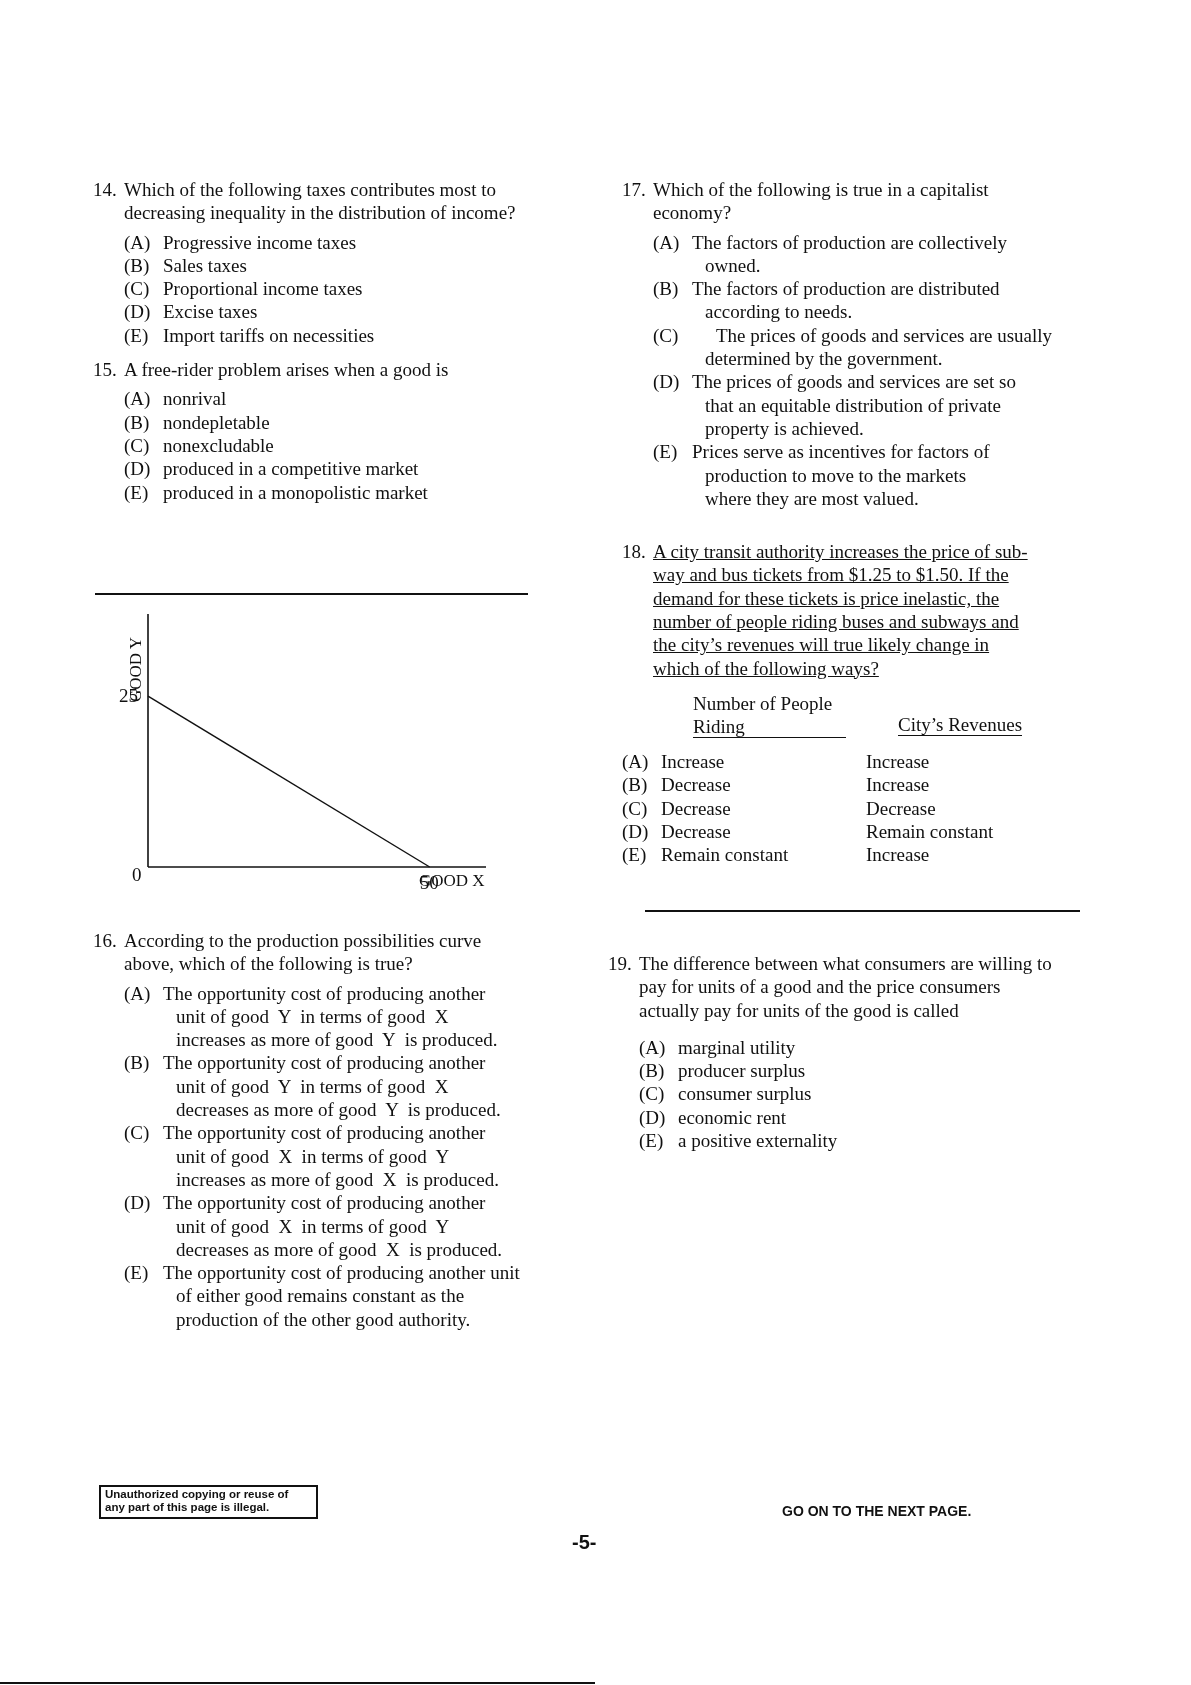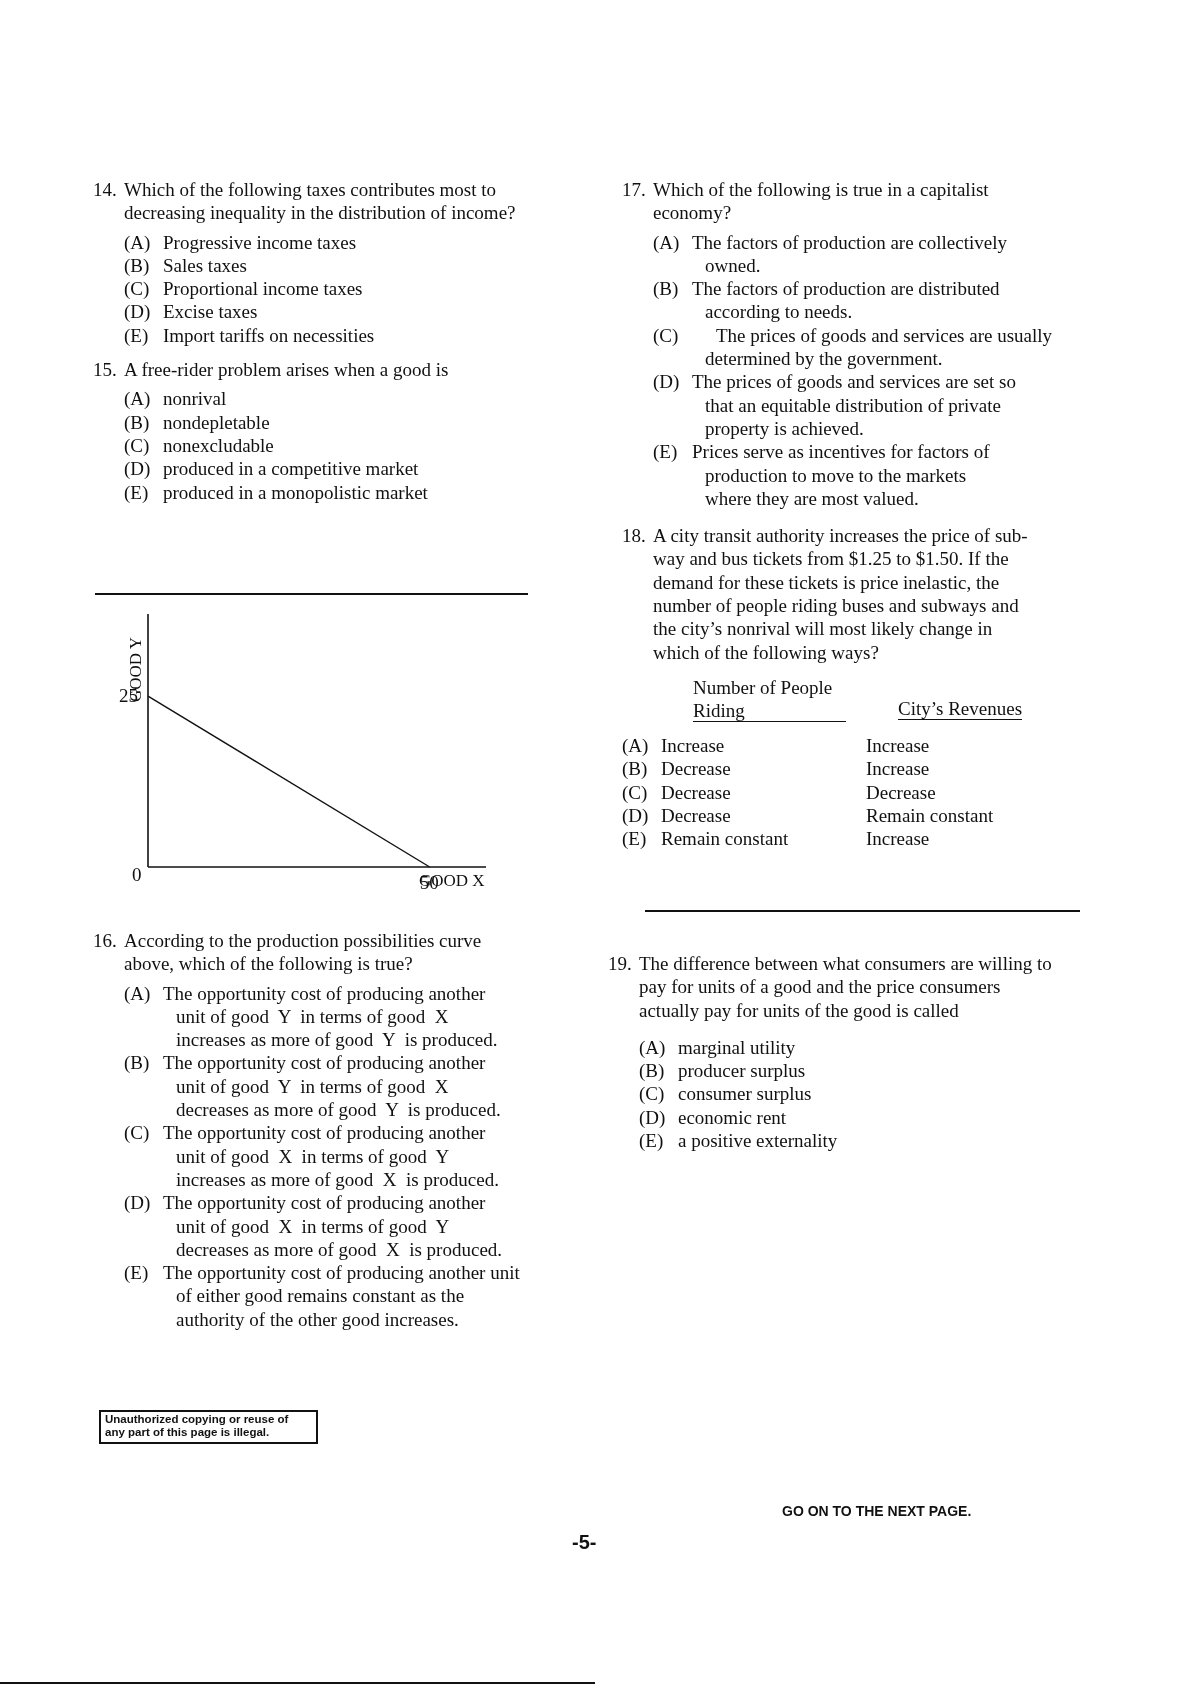--- a/index.html
+++ b/index.html
@@ -20,21 +20,21 @@
   .chart { position:absolute; left:96px; top:610px; width:440px; height:300px; }
   .chart svg { overflow:visible; }
   .tbl-head { position:relative; margin-top:12px; height:50px; }
   .tbl-row { position:relative; height:23.3px; }
   .tbl-row .lbl { position:absolute; left:31px; }
   .tbl-row .c1 { position:absolute; left:70px; }
   .tbl-row .c2 { position:absolute; left:275px; }
   .th1 { position:absolute; left:71px; top:0; }
   .th1 .u { text-decoration:none; border-bottom:1.5px solid #111; display:inline-block; width:153px; line-height:20px; }
   .th2 { position:absolute; left:276px; top:23px; border-bottom:1.5px solid #111; line-height:20px; }
-  .notice { position:absolute; left:99px; top:1410px; width:219px; height:34px; border:2px solid #111;
+  .notice { position:absolute; left:99px; top:1485px; width:219px; height:34px; border:2px solid #111;
             font-family:"Liberation Sans", sans-serif; font-weight:bold; font-size:11.5px; line-height:13px;
             padding:1px 4px; box-sizing:border-box; }
   .next { position:absolute; left:782px; top:1503px; font-family:"Liberation Sans", sans-serif; font-weight:bold; font-size:14px; }
   .pgnum { position:absolute; left:572px; top:1531px; font-family:"Liberation Sans", sans-serif; font-weight:bold; font-size:20px; }
   .bottom-rule { position:absolute; left:0; top:1682px; width:595px; height:2px; background:#111; }
 </style>
 </head>
 <body>
 
 <div class="col col-left">
@@ -107,21 +107,21 @@
       <div class="opt hang">
           <span class="lbl">(D)</span>
           <span class="txt">The opportunity cost of producing another</span>
           <span class="cont" style="white-space:pre;">unit of good  X  in terms of good  Y</span>
           <span class="cont" style="white-space:pre;">decreases as more of good  X  is produced.</span>
         </div>
       <div class="opt hang">
           <span class="lbl">(E)</span>
           <span class="txt" style="white-space:nowrap;">The opportunity cost of producing another unit</span>
           <span class="cont">of either good remains constant as the</span>
-          <span class="cont">authority of the other good increases.</span>
+          <span class="cont">production of the other good authority.</span>
         </div>
     </div>
   </div>
 </div>
 
 <div class="col col-right">
 
   <div class="q">
     <span class="qnum">17.</span>
     <div class="qstem" style="width:375px;">Which of the following is true in a capitalist economy?</div>
@@ -149,28 +149,28 @@
         </div>
       <div class="opt hang">
           <span class="lbl">(E)</span>
           <span class="txt">Prices serve as incentives for factors of</span>
           <span class="cont">production to move to the markets</span>
           <span class="cont">where they are most valued.</span>
         </div>
     </div>
   </div>
 
-  <div class="q" style="margin-top:14px;">
+  <div class="q" style="margin-top:30px;text-decoration:underline;">
     <span class="qnum">18.</span>
     <div class="qstem" style="white-space:nowrap;">
       <div>A city transit authority increases the price of sub-</div>
       <div>way and bus tickets from $1.25 to $1.50. If the</div>
       <div>demand for these tickets is price inelastic, the</div>
       <div>number of people riding buses and subways and</div>
-      <div>the city’s nonrival will most likely change in</div>
+      <div>the city’s revenues will true likely change in</div>
       <div>which of the following ways?</div>
     </div>
   </div>
   <div class="tbl-head">
     <div class="th1">
       <div>Number of People</div>
       <div class="u">Riding</div>
     </div>
     <div class="th2">City’s Revenues</div>
   </div>

